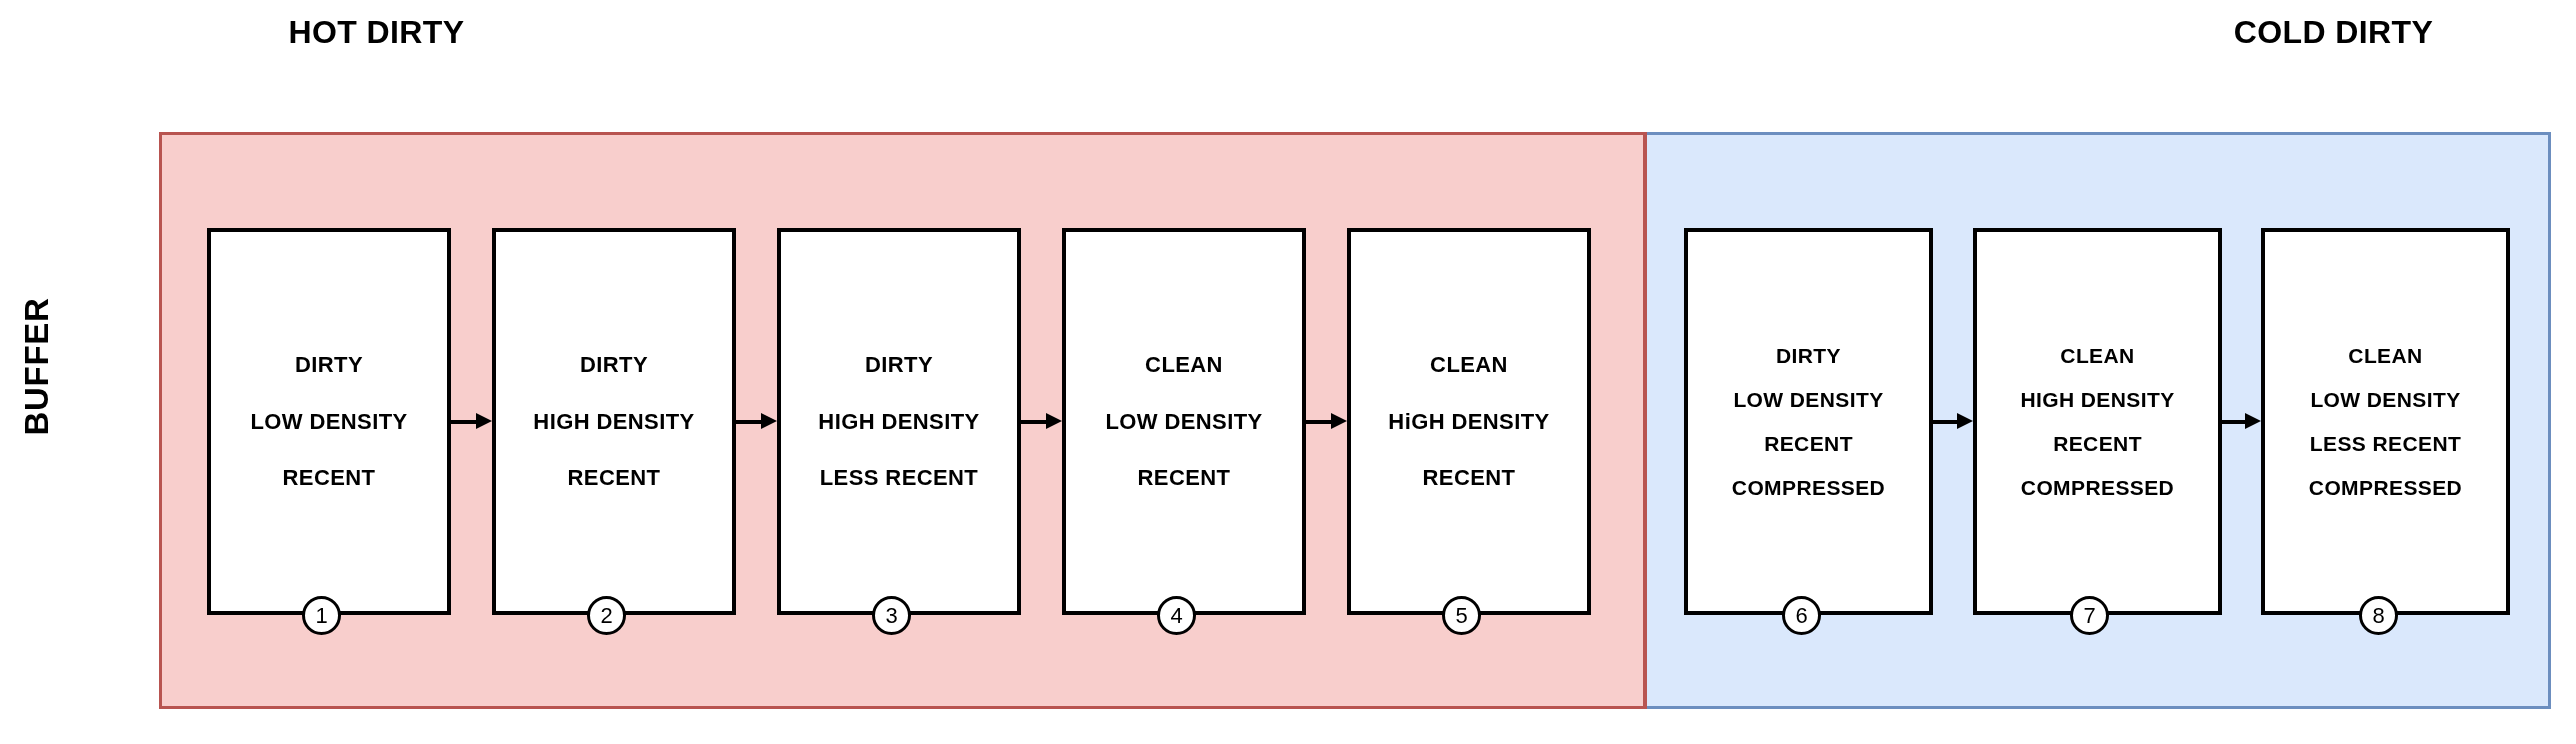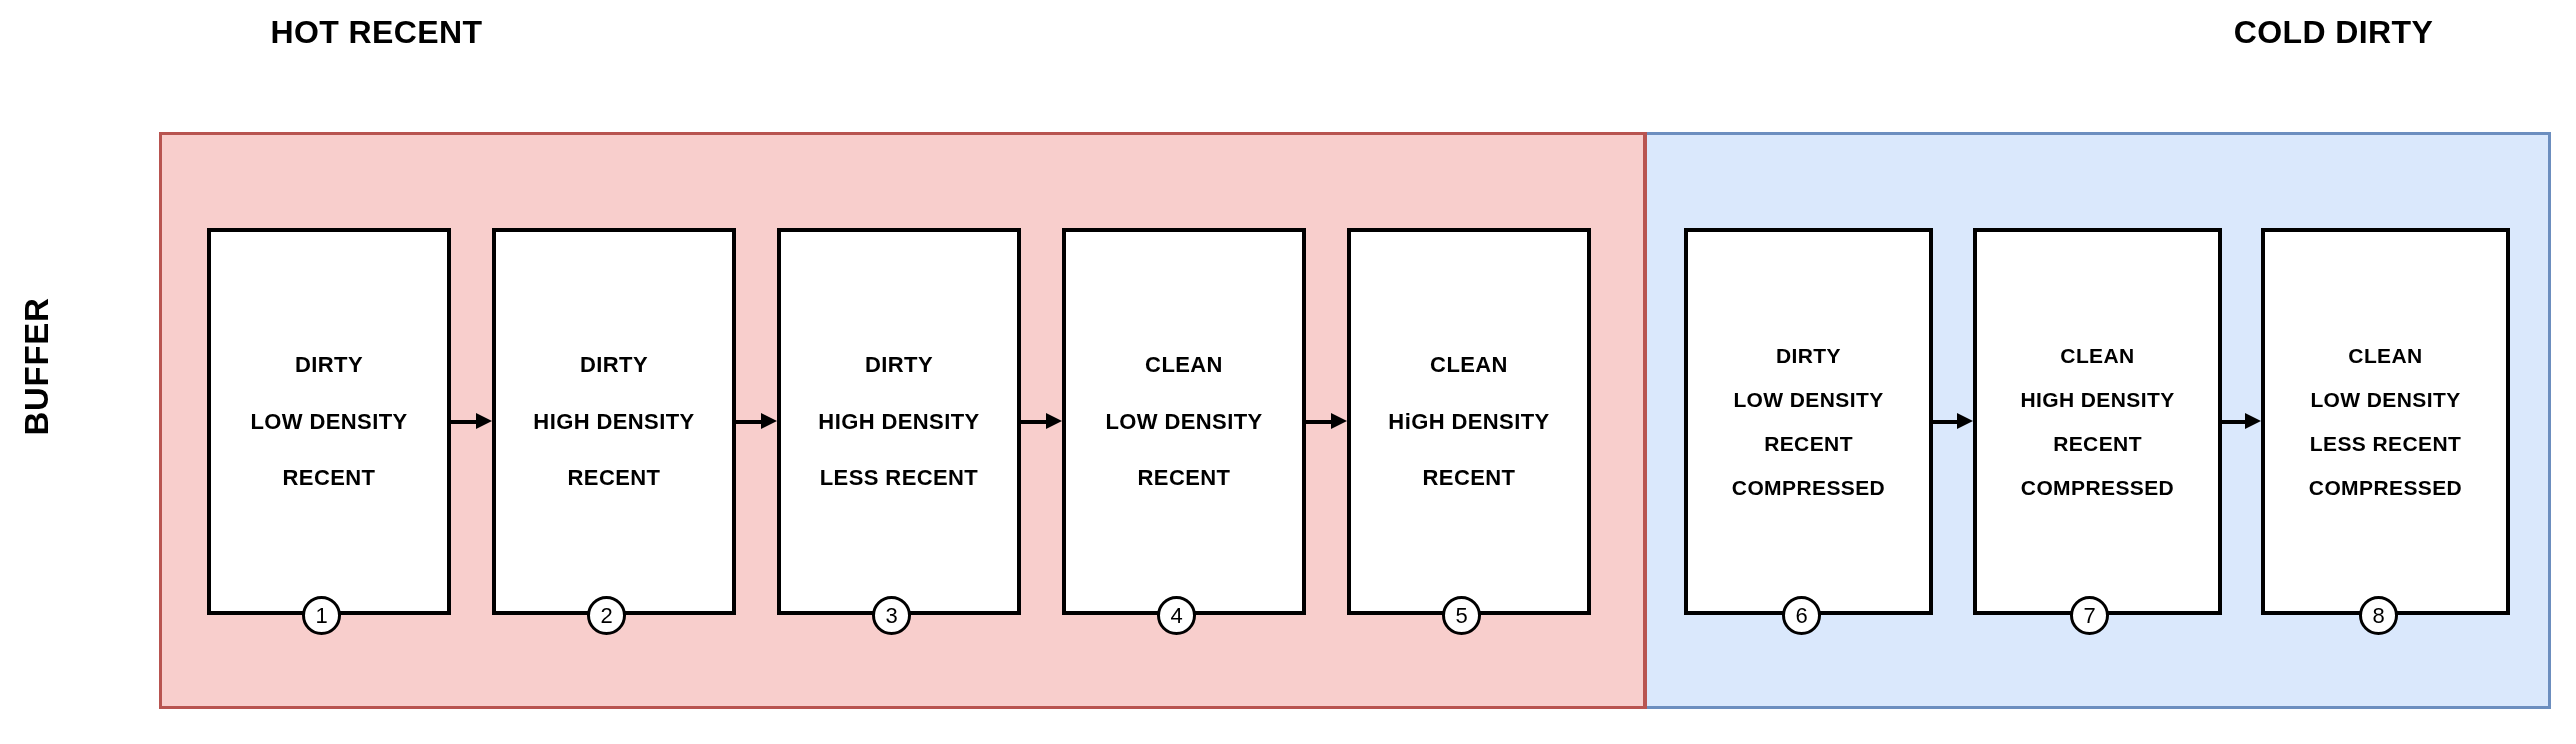--- a/index.html
+++ b/index.html
@@ -91,21 +91,21 @@
     border-left:16px solid #000;
   }
 </style>
 </head>
 <body>
 
 <div id="stage">
 
   <div class="buffer-label">BUFFER</div>
 
-  <div class="queue-title hot">HOT RECENT</div>
+  <div class="queue-title hot">HOT DIRTY</div>
 
   <div class="queue-title cold">COLD DIRTY</div>
 
   <div class="queue-box hot"></div>
   <div class="queue-box cold"></div>
   <div class="divider"></div>
 
   <div id="cards-layer">
       <div class="card hot-card" style="left: 207px; width: 244px;">
         <div class="lines">

